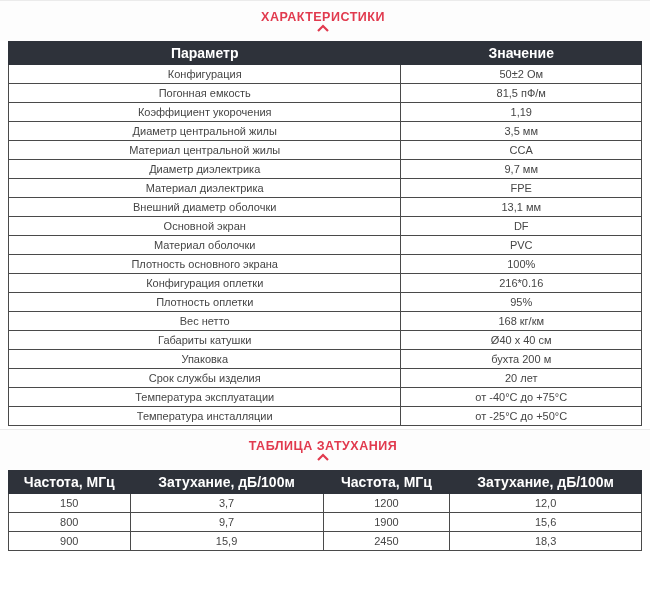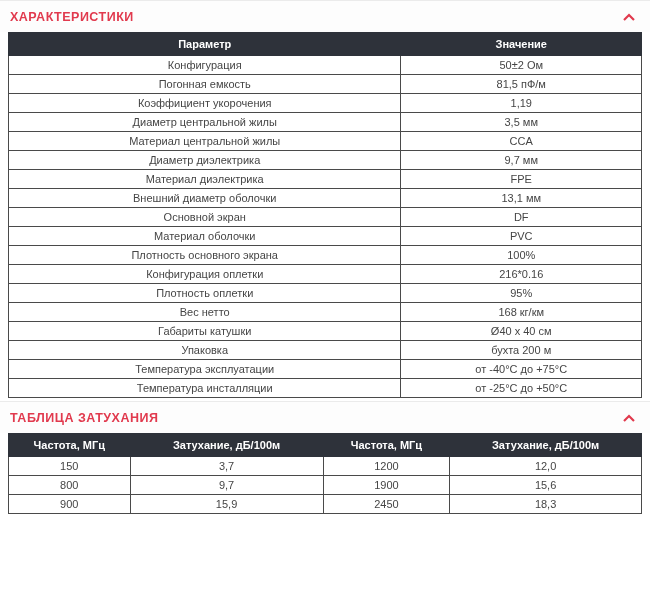--- a/index.html
+++ b/index.html
@@ -11,39 +11,40 @@
     overflow: hidden;
   }
   .page { width: 650px; height: 590px; }
 
   .sec-head {
     display: flex; align-items: center; justify-content: space-between;
     padding: 9px 14px 8px 10px;
     border-top: 1px solid #ebebeb;
     background: #fdfdfd;
     cursor: pointer;
+    flex-direction: column;
   }
   .sec-title {
     color: #e13a4e;
     font-size: 12.5px;
     font-weight: bold;
     letter-spacing: 0.5px;
   }
   .chev { display: inline-flex; align-items: center; }
 
   table {
     width: 634px;
     margin: 0 8px;
     border-collapse: collapse;
     table-layout: fixed;
   }
   th {
     background: #2e323a;
     color: #ffffff;
-    font-size: 11px;
+    font-size: 14px;
     font-weight: bold;
     height: 23px;
     border: 1px solid #2e323a;
     padding: 0 4px;
     text-align: center;
   }
   td {
     border: 1px solid #4a4a4a;
     height: 19px;
     padding: 0 4px;
@@ -139,20 +140,24 @@
             <td>Вес нетто</td>
             <td>168 кг/км</td>
           </tr>
           <tr>
             <td>Габариты катушки</td>
             <td>Ø40 x 40 см</td>
           </tr>
           <tr>
             <td>Упаковка</td>
             <td>бухта 200 м</td>
+          </tr>
+          <tr>
+            <td>Срок службы изделия</td>
+            <td>20 лет</td>
           </tr>
           <tr>
             <td>Температура эксплуатации</td>
             <td>от -40°C до +75°C</td>
           </tr>
           <tr>
             <td>Температура инсталляции</td>
             <td>от -25°C до +50°C</td>
           </tr>
         </tbody>

